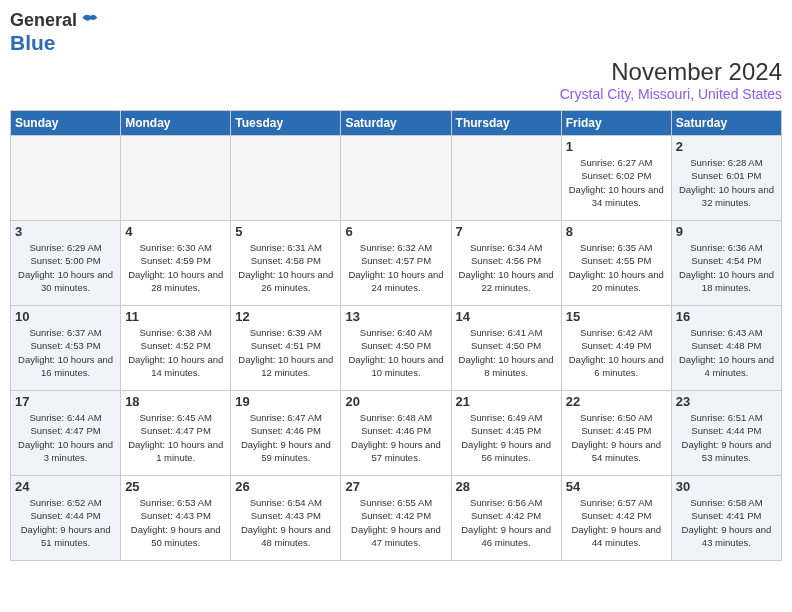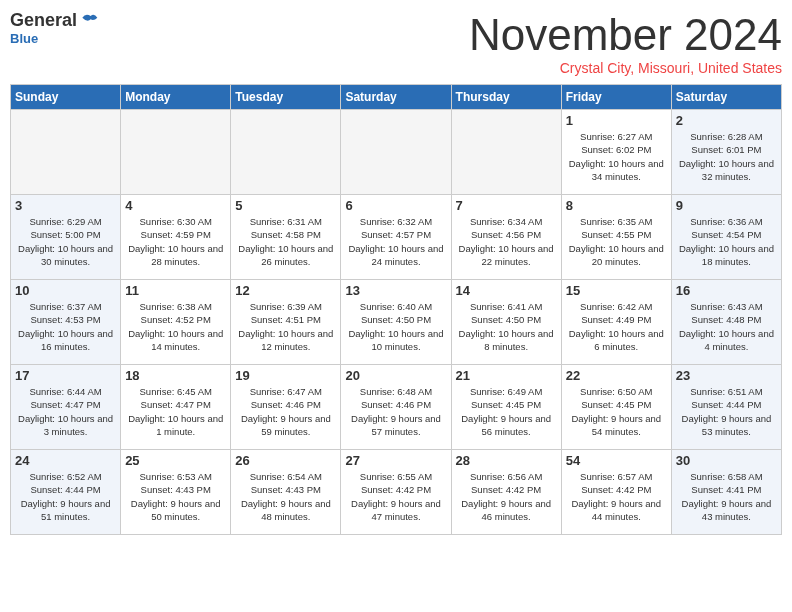--- a/index.html
+++ b/index.html
@@ -24,40 +24,41 @@
     .logo-text {
       display: flex;
       align-items: center;
     }
     .logo-general {
       font-size: 18px;
       font-weight: bold;
       color: #333;
     }
     .logo-blue {
-      font-size: 13px;
+      font-size: 21px;
       font-weight: bold;
       color: #2a6db5;
     }
     .logo-icon {
       width: 20px;
       height: 20px;
       margin-left: 2px;
     }
     .title-area {
       text-align: right;
     }
     .month-title {
-      font-size: 44px;
+      font-size: 24px;
       font-weight: normal;
       color: #333;
+      margin-top: 48px;
     }
     .location {
       font-size: 14px;
-      color: #ef4444;
+      color: #8b5cf6;
     }
     table {
       width: 100%;
       border-collapse: collapse;
       table-layout: fixed;
     }
     th {
       background-color: #2a6db5;
       color: white;
       font-size: 12px;

